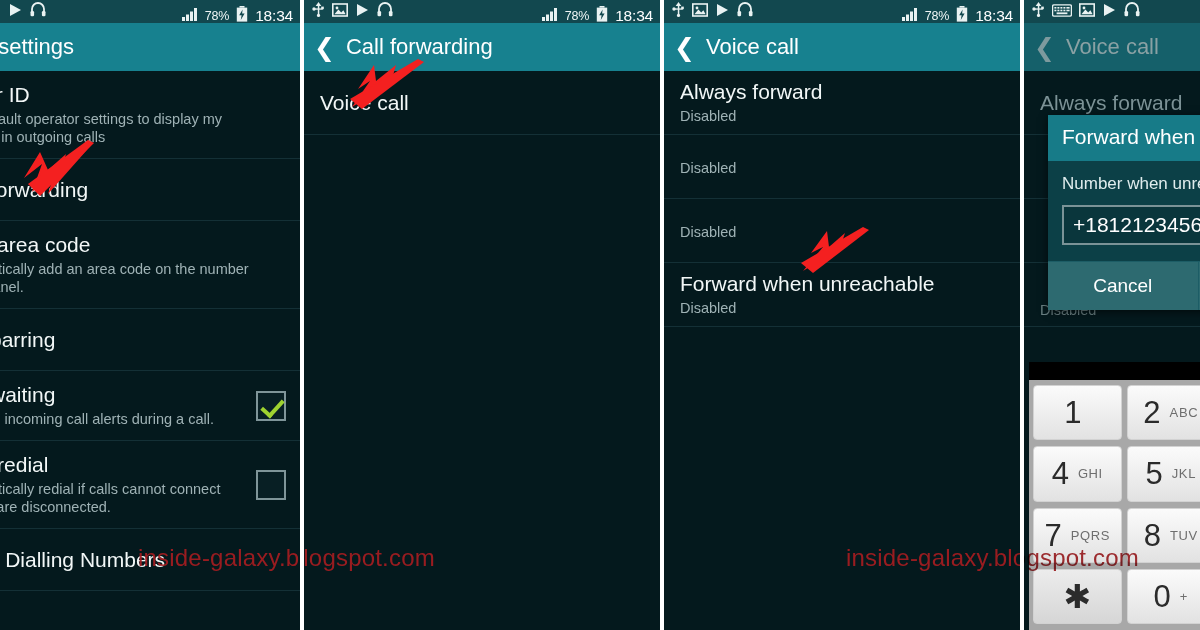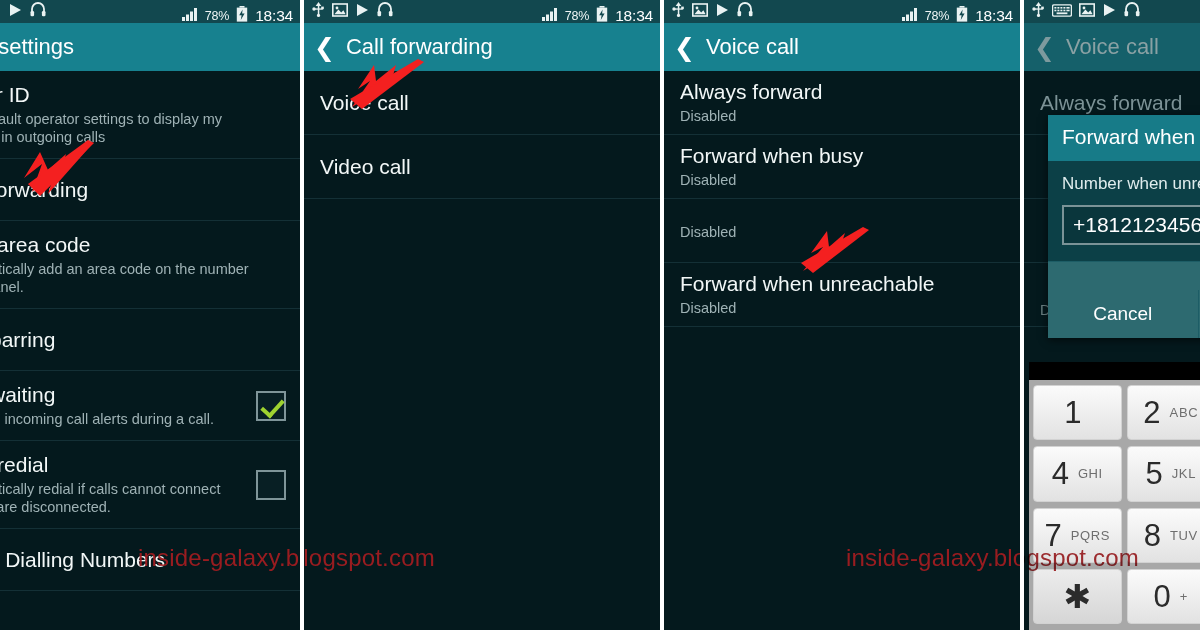--- a/index.html
+++ b/index.html
@@ -146,21 +146,20 @@
     border-top: 1px solid #1d5d66;
     background: #2d6a70;
   }
   .dlg-btn {
     flex: 1;
     text-align: center;
     padding: 13px 6px;
     color: #ffffff;
     font-size: 19px;
     white-space: nowrap;
-    margin-top: 28px;
   }
   .dlg-btn + .dlg-btn { border-left: 1px solid #1d5d66; }
   
   .keypad {
     position: absolute;
     left: 5px; bottom: 0; width: 190px; top: 380px;
     background: #a8a8a8;
     padding: 5px 4px 6px 4px;
     display: grid;
     grid-template-columns: 1fr 1fr;
@@ -360,25 +359,20 @@
       <span class="back-chevron">❮</span>
       <div class="ab-title">Call forwarding</div>
     </div>
 
     <div class="list">
       <div class="row" style="height:64px">
         <div class="row-texts">
           <div class="row-title">Voice call</div>
         </div>
       </div>
-      <div class="row" style="height:64px">
-        <div class="row-texts">
-          <div class="row-title">Video call</div>
-        </div>
-      </div>
     </div>
 
     <div class="arrow" style="left:30px; top:59px; width:92px; height:52px;">
       <svg width="92" height="52" viewBox="0 0 92 52">
         <polygon points="90,2 18,48 36,22 24,30 40,6 42,22 62,6 58,20" fill="#f42020"></polygon>
         <polygon points="90,3 28,50 16,40 84,0" fill="#f42020"></polygon>
       </svg>
     </div>
 
     <div class="watermark" style="left:-162px; top:544px;">inside-galaxy.blogspot.com</div>
@@ -449,21 +443,20 @@
 
     <div class="list">
       <div class="row" style="height:64px">
         <div class="row-texts">
           <div class="row-title">Always forward</div>
           <div class="row-sub">Disabled</div>
         </div>
       </div>
       <div class="row" style="height:64px">
         <div class="row-texts">
-          <div class="row-title">Forward when busy</div>
           <div class="row-sub">Disabled</div>
         </div>
       </div>
       <div class="row" style="height:64px">
         <div class="row-texts">
           <div class="row-sub">Disabled</div>
         </div>
       </div>
       <div class="row" style="height:64px">
         <div class="row-texts">

